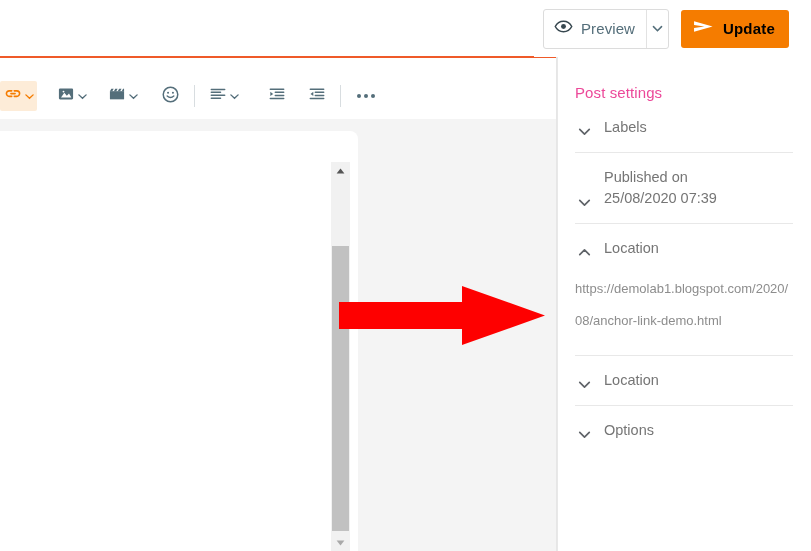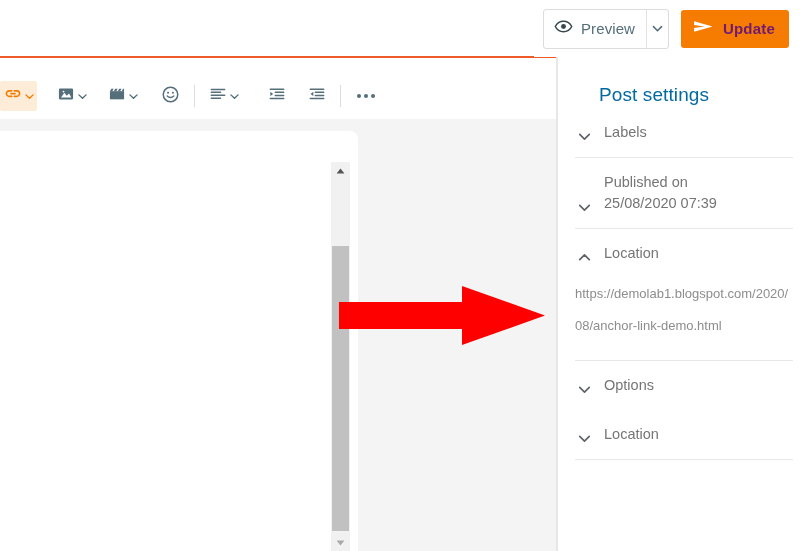--- a/index.html
+++ b/index.html
@@ -68,21 +68,21 @@
     border-radius: 3px;
     display: flex;
     align-items: center;
     gap: 9px;
     padding: 0 14px 0 12px;
     cursor: pointer;
     border: none;
   }
   .update-label {
     font-size: 15px;
-    color: #701a75;
+    color: #000000;
     font-weight: bold;
     letter-spacing: .2px;
   }
 
   
   #editor-pane {
     position: absolute;
     top: 0;
     left: 0;
     width: 556px;
@@ -224,26 +224,25 @@
   #sidebar-divider-top {
     position: absolute;
     left: 556px;
     top: 57px;
     width: 1px;
     height: 494px;
     background: #e6e6e6;
     z-index: 5;
   }
   #panel-title {
-    font-size: 19px;
-    color: #0369a1;
+    font-size: 15px;
+    color: #ec4899;
     padding-top: 27px;
     padding-bottom: 2px;
     letter-spacing: .1px;
-    margin-left: 24px;
   }
   .sb-section {
     border-bottom: 1px solid #e8e8e8;
   }
   .sb-section.last {
     border-bottom: none;
   }
   .sb-head {
     display: flex;
     align-items: flex-end;
@@ -492,35 +491,35 @@
             <path d="M1.6 8 L6 3.6 L10.4 8" stroke="#5f6368" stroke-width="1.55" fill="none" stroke-linecap="round" stroke-linejoin="round"></path>
           </svg>
       </span>
       <span class="sb-label">Location</span>
     </div>
     <div class="sb-body">
       <div class="permalink-url">https://demolab1.blogspot.com/2020/08/anchor-link-demo.html</div>
     </div>
   </div>
 
+  <div class="sb-section">
+    <div class="sb-head">
+      <span class="sb-chev">
+        <svg width="13" height="13" viewBox="0 0 12 12">
+            <path d="M1.6 4 L6 8.4 L10.4 4" stroke="#5f6368" stroke-width="1.55" fill="none" stroke-linecap="round" stroke-linejoin="round"></path>
+          </svg>
+      </span>
+      <span class="sb-label">Location</span>
+    </div>
+  </div>
+
   <div class="sb-section last">
     <div class="sb-head">
       <span class="sb-chev">
         <svg width="13" height="13" viewBox="0 0 12 12">
             <path d="M1.6 4 L6 8.4 L10.4 4" stroke="#5f6368" stroke-width="1.55" fill="none" stroke-linecap="round" stroke-linejoin="round"></path>
           </svg>
       </span>
       <span class="sb-label">Options</span>
     </div>
   </div>
 
-  <div class="sb-section">
-    <div class="sb-head">
-      <span class="sb-chev">
-        <svg width="13" height="13" viewBox="0 0 12 12">
-            <path d="M1.6 4 L6 8.4 L10.4 4" stroke="#5f6368" stroke-width="1.55" fill="none" stroke-linecap="round" stroke-linejoin="round"></path>
-          </svg>
-      </span>
-      <span class="sb-label">Location</span>
-    </div>
-  </div>
-
 </div>
 
 </body></html>

